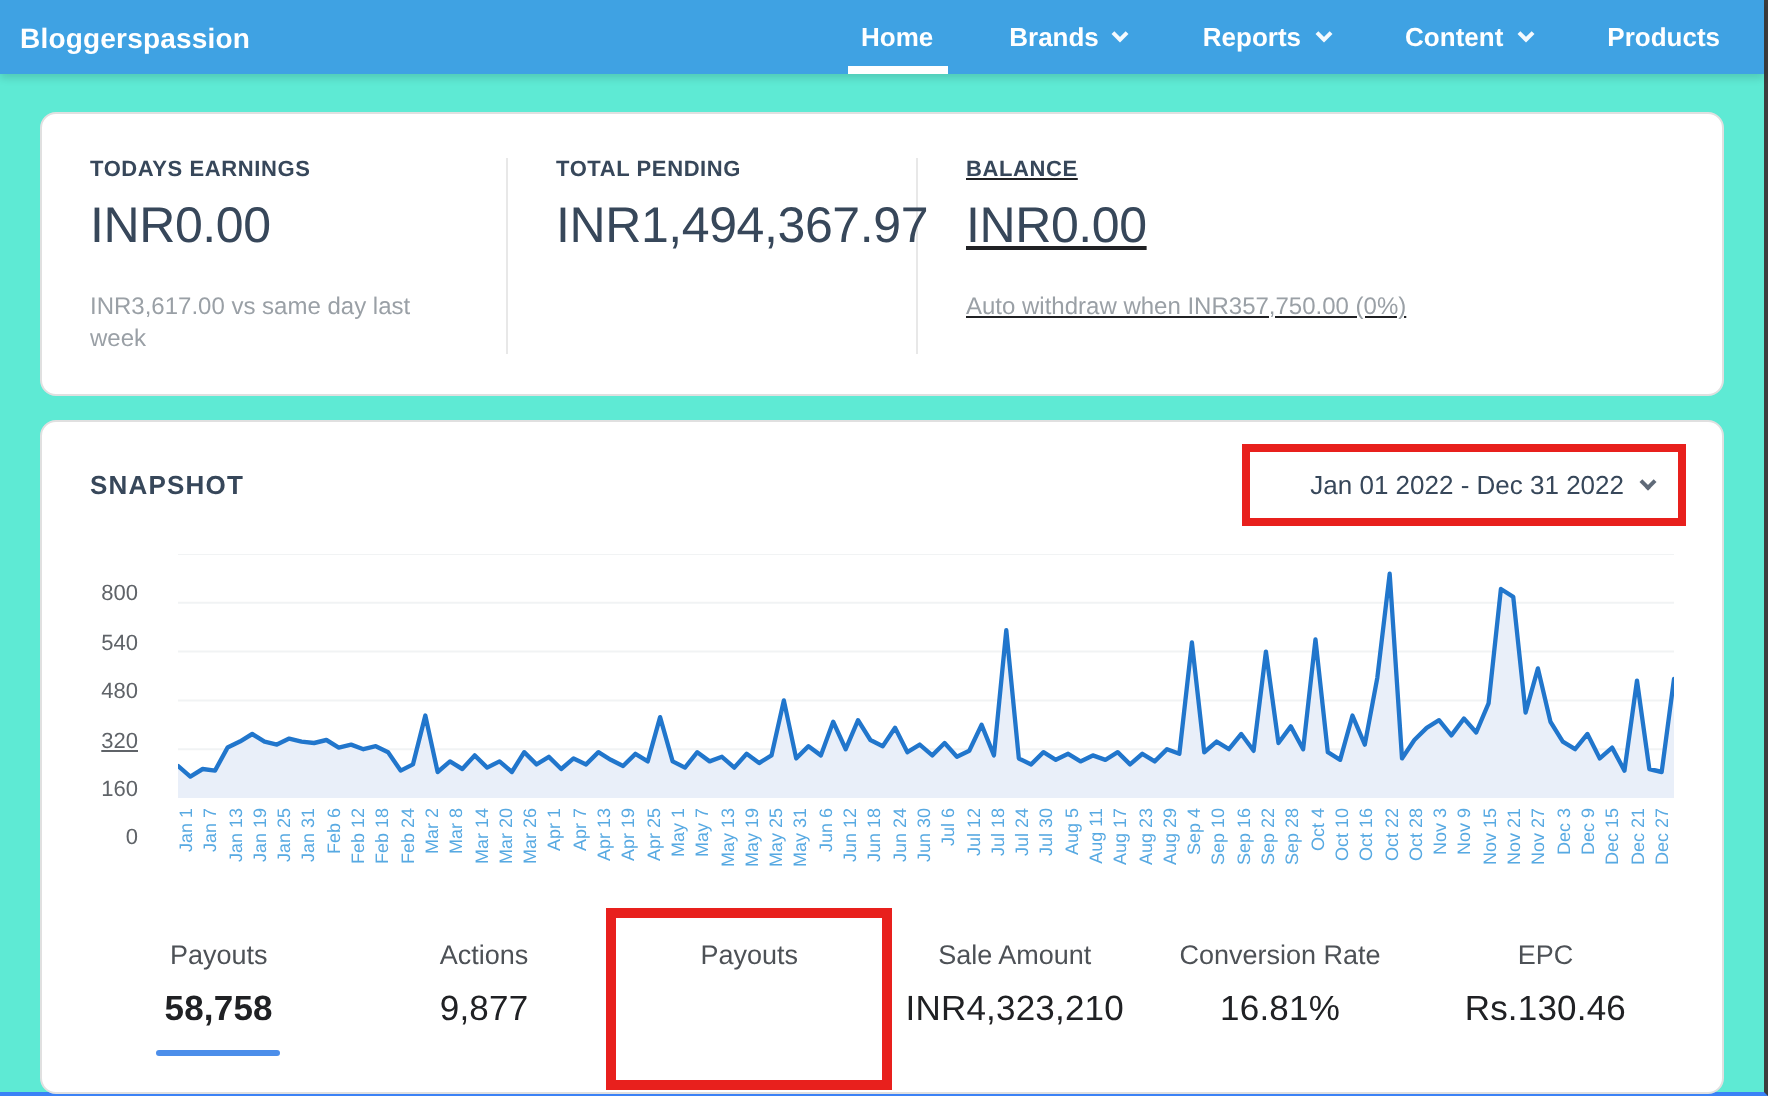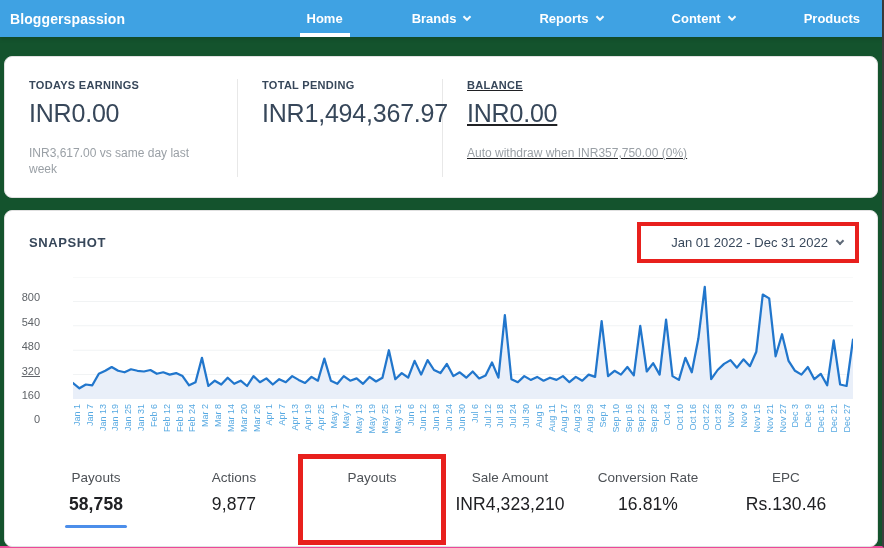--- a/index.html
+++ b/index.html
@@ -5,52 +5,52 @@
   * { box-sizing: border-box; margin: 0; padding: 0; }
   html,body { width: 884px; height: 548px; overflow: hidden; }
   body {
     font-family: "Liberation Sans", "DejaVu Sans", sans-serif;
     background: #ffffff;
     color: #202124;
   }
   .page {
     width: 884px; height: 548px;
     border-right: 2px solid #3d3d3d;
-    border-bottom: 2px solid #ec4899;
-    background: #14532d;
+    border-bottom: 2px solid #3b82f6;
+    background: #5eead4;
   }
   
   header {
     height: 37px;
     background: var(--c-header, #3FA2E3);
     display: flex; align-items: center;
     padding: 0 22px 0 10px;
     color: #fff;
     box-shadow: 0 2px 4px rgba(0,0,0,.14);
     position: relative; z-index: 2;
   }
   .brand { font-size: 14px; font-weight: bold; letter-spacing: .1px; cursor: pointer; }
   .nav { margin-left: auto; display: flex; gap: 38px; height: 100%; }
   .nav-item {
     position: relative; display: flex; align-items: center;
-    font-size: 13px; font-weight: bold; cursor: pointer; white-space: nowrap; margin-left: 31px;
+    font-size: 13px; font-weight: bold; cursor: pointer; white-space: nowrap;
   }
   .nav-item .chev {
     width: 6px; height: 6px; margin-left: 8px; margin-top: -3px;
     border-right: 2px solid rgba(255,255,255,.95);
     border-bottom: 2px solid rgba(255,255,255,.95);
     transform: rotate(45deg); display: inline-block;
   }
   .nav-item.active::after {
     content: ""; position: absolute; left: -7px; right: -7px; bottom: 0;
     height: 4px; background: #fff;
   }
   
   .card {
-    margin: 0 4px; background: #fff;
+    margin: 0 20px; background: #fff;
     border: 1px solid #e0e0e0; border-radius: 8px;
   }
   .summary { margin-top: 19px; display: flex; padding: 22px 0 20px; }
   .sum-col { padding: 0 24px; }
   .sum-col:nth-child(1) { width: 233px; border-right: 1px solid #e8e8e8; }
   .sum-col:nth-child(2) { width: 205px; border-right: 1px solid #e8e8e8; }
   .sum-col:nth-child(3) { flex: 1; text-decoration: underline; }
   .sum-label { font-size: 11px; font-weight: bold; color: #37475A; letter-spacing: .3px; margin-bottom: 8px; }
   .sum-value { font-size: 25px; color: #37475A; letter-spacing: -.2px; margin-bottom: 17px; }
   .sum-note { font-size: 12px; color: #9AA0A6; line-height: 1.35; }
@@ -73,21 +73,21 @@
   .daterange .chev {
     width: 6px; height: 6px; margin-left: 9px; margin-top: -3px;
     border-right: 2px solid #5f6a78; border-bottom: 2px solid #5f6a78;
     transform: rotate(45deg); display: inline-block;
   }
   .chart { position: relative; padding-left: 68px; margin-top: 12px; margin-right: 24px; }
   .plot { position: relative; height: 122px; }
   .plot svg { position: absolute; inset: 0; width: 100%; height: 100%; display: block; }
   .yaxis { position: absolute; left: 0; top: 20px; width: 56px; height: 122px; }
   .ytick {
-    position: absolute; right: 21px; transform: translateY(-50%);
+    position: absolute; right: 8px; transform: translateY(-50%);
     font-size: 11px; color: #5f6368;
   }
   .xaxis {
     display: flex; justify-content: space-between; align-items: flex-start;
     height: 47px; margin-top: 5px;
   }
   .xtick {
     writing-mode: vertical-rl; transform: rotate(180deg);
     font-size: 9px; line-height: 1.1; color: var(--c-xtick, #57A9E2); white-space: nowrap;
   }

